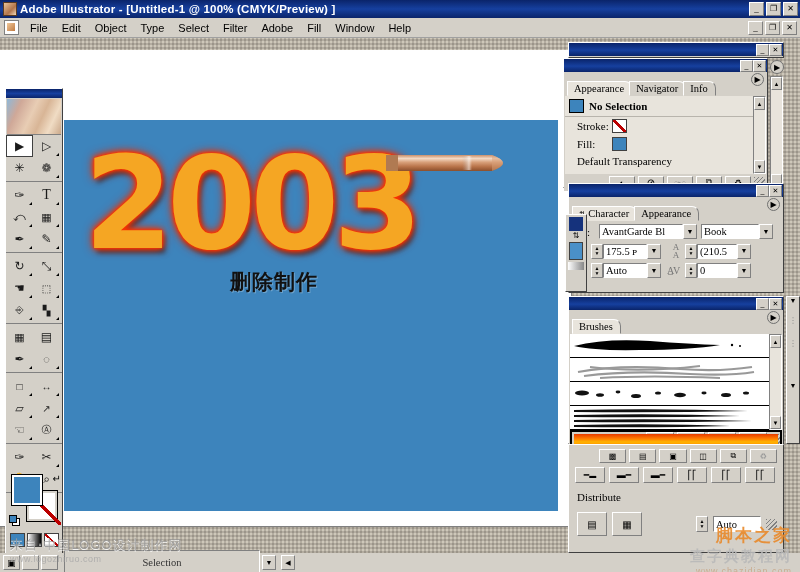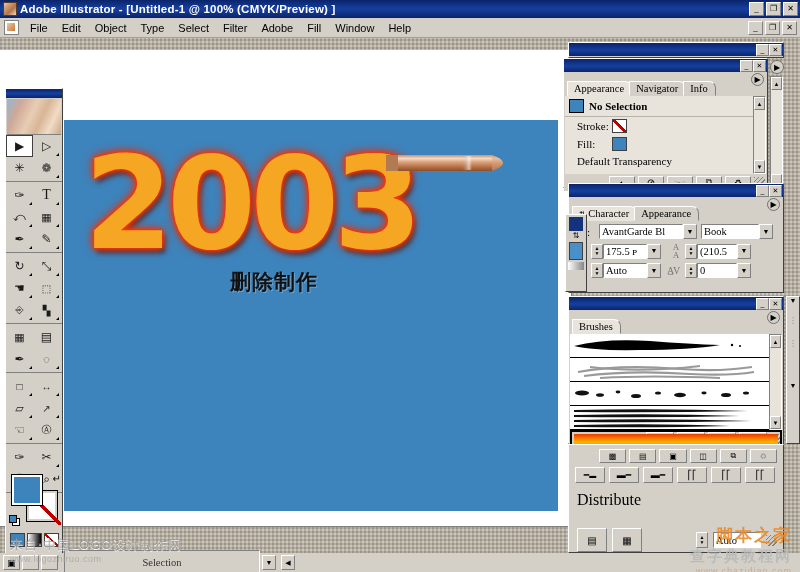--- a/index.html
+++ b/index.html
@@ -661,21 +661,21 @@
     </div>
     <div style="display:flex;gap:4px;padding:2px 6px 4px 6px;">
       <div class="btnflat" style="width:30px;height:16px;font-size:9px">━<span style="font-size:7px">▬</span></div>
       <div class="btnflat" style="width:30px;height:16px;font-size:9px">▬━</div>
       <div class="btnflat" style="width:30px;height:16px;font-size:9px">▬━</div>
       <div class="btnflat" style="width:30px;height:16px;font-size:9px">⎡⎡</div>
       <div class="btnflat" style="width:30px;height:16px;font-size:9px">⎡⎡</div>
       <div class="btnflat" style="width:30px;height:16px;font-size:9px">⎡⎡</div>
     </div>
     <div style="padding:4px 6px 0 8px;">
-      <div style="font-size:16px;font-family:'Liberation Serif',serif;margin-bottom:19px">Distribute</div>
+      <div style="font-size:11px;font-family:'Liberation Serif',serif;margin-bottom:9px">Distribute</div>
       <div style="display:flex;align-items:center;gap:5px;">
         <div class="btnflat" style="width:30px;height:24px;font-size:10px">▤</div>
         <div class="btnflat" style="width:30px;height:24px;font-size:10px">▦</div>
         <div style="flex:1"></div>
         <div class="spin" style="height:16px">
             <span>▲</span>
             <span>▼</span>
           </div>
         <div class="fieldbox" style="width:48px;height:16px">Auto</div>
         <div class="grip"></div>

